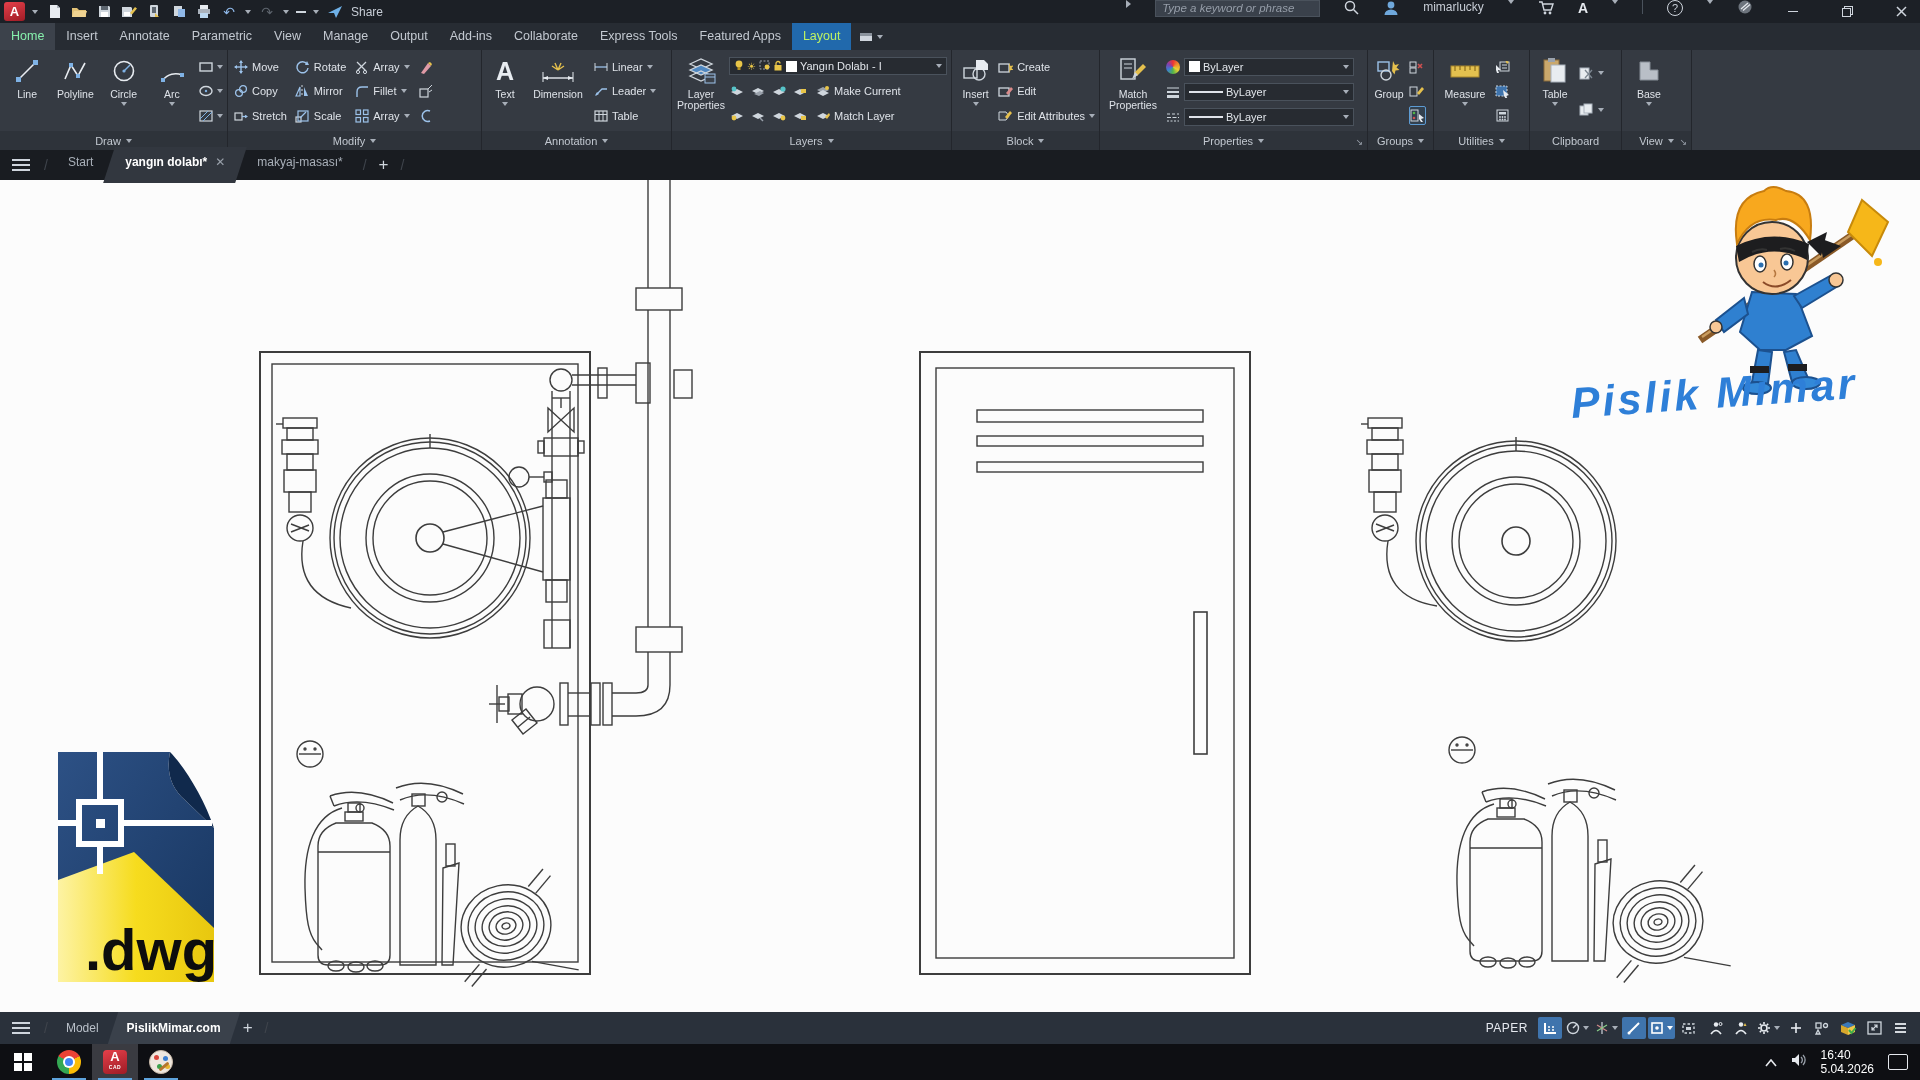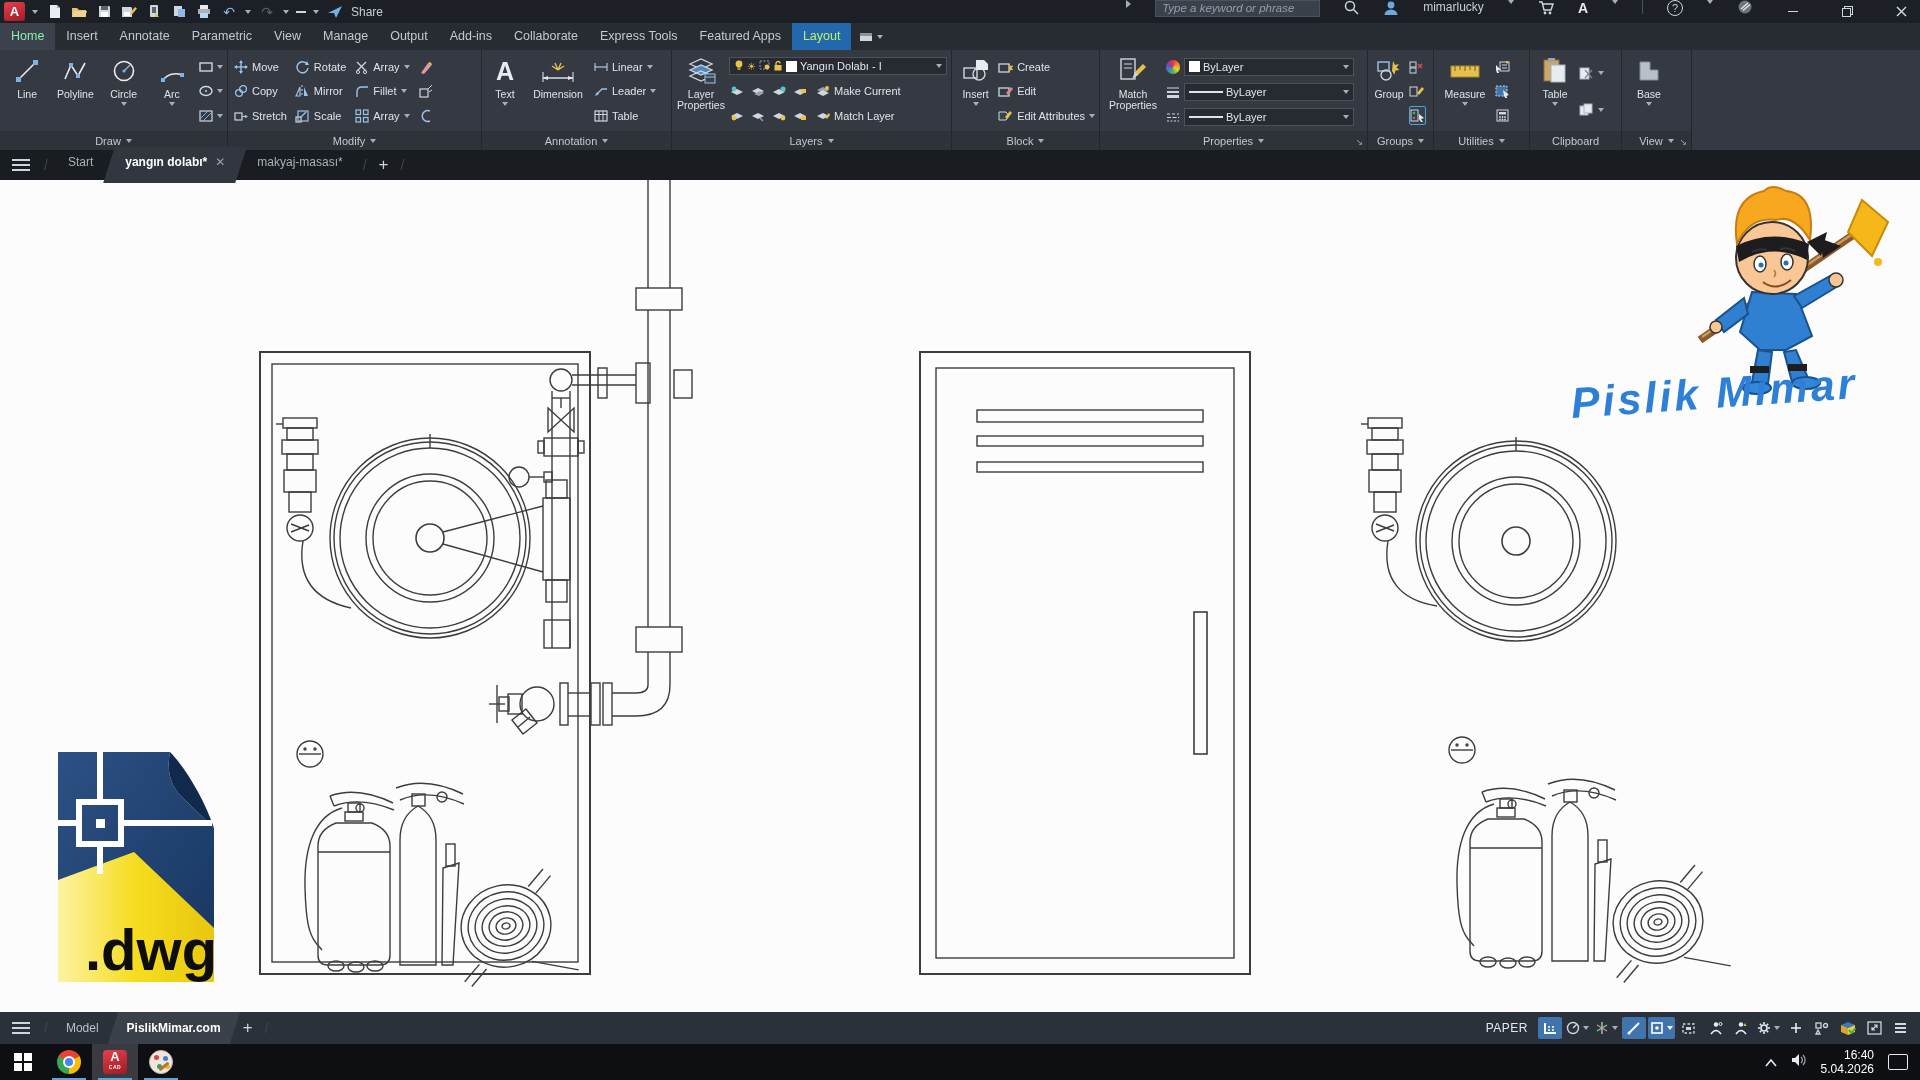--- a/index.html
+++ b/index.html
@@ -77,21 +77,21 @@
   .ticon .uline{position:absolute;left:6px;right:6px;bottom:0;height:2px;background:#5ea3dc}
   .chrome{width:24px;height:24px;border-radius:50%;background:conic-gradient(from -60deg,#ea4335 0 120deg,#fbbc05 0 240deg,#34a853 0 360deg);position:relative}
   .chrome::before{content:"";position:absolute;inset:6px;background:#fff;border-radius:50%}
   .chrome::after{content:"";position:absolute;inset:8px;background:#4285f4;border-radius:50%}
   .acadic{width:24px;height:24px;border-radius:4px;background:linear-gradient(160deg,#e5404a,#9d1b25);color:#fff;font-weight:bold;font-size:13px;display:flex;flex-direction:column;align-items:center;justify-content:center;line-height:11px}
   .acadic small{font-size:5px;letter-spacing:.5px}
   .palette{width:24px;height:24px;border-radius:50%;background:#efe7de;position:relative;border:1px solid #c9b9a8}
   .palette::before{content:"";position:absolute;width:5px;height:5px;border-radius:50%;left:4px;top:4px;background:#d8463c;box-shadow:9px 1px 0 #3d7fd0,3px 9px 0 #3da14c,11px 9px 0 #e8b52c}
   .palette::after{content:"";position:absolute;width:12px;height:3px;background:#b4762e;transform:rotate(-40deg);left:8px;top:14px;border-radius:2px}
   .tray{margin-left:auto;display:flex;align-items:center;gap:14px;padding-right:12px}
-  .clock{text-align:right;font-size:12px;line-height:14px}
+  .clock{text-align:left;font-size:12px;line-height:14px}
   .nicon{width:20px;height:16px;border:1.5px solid #e6e9ee;border-radius:2px;position:relative}
   text{font-family:"Liberation Sans",sans-serif}
 </style>
 </head>
 <body>
 
 <div id="app">
 
   <header id="titlebar">
     <div class="tb-left">

